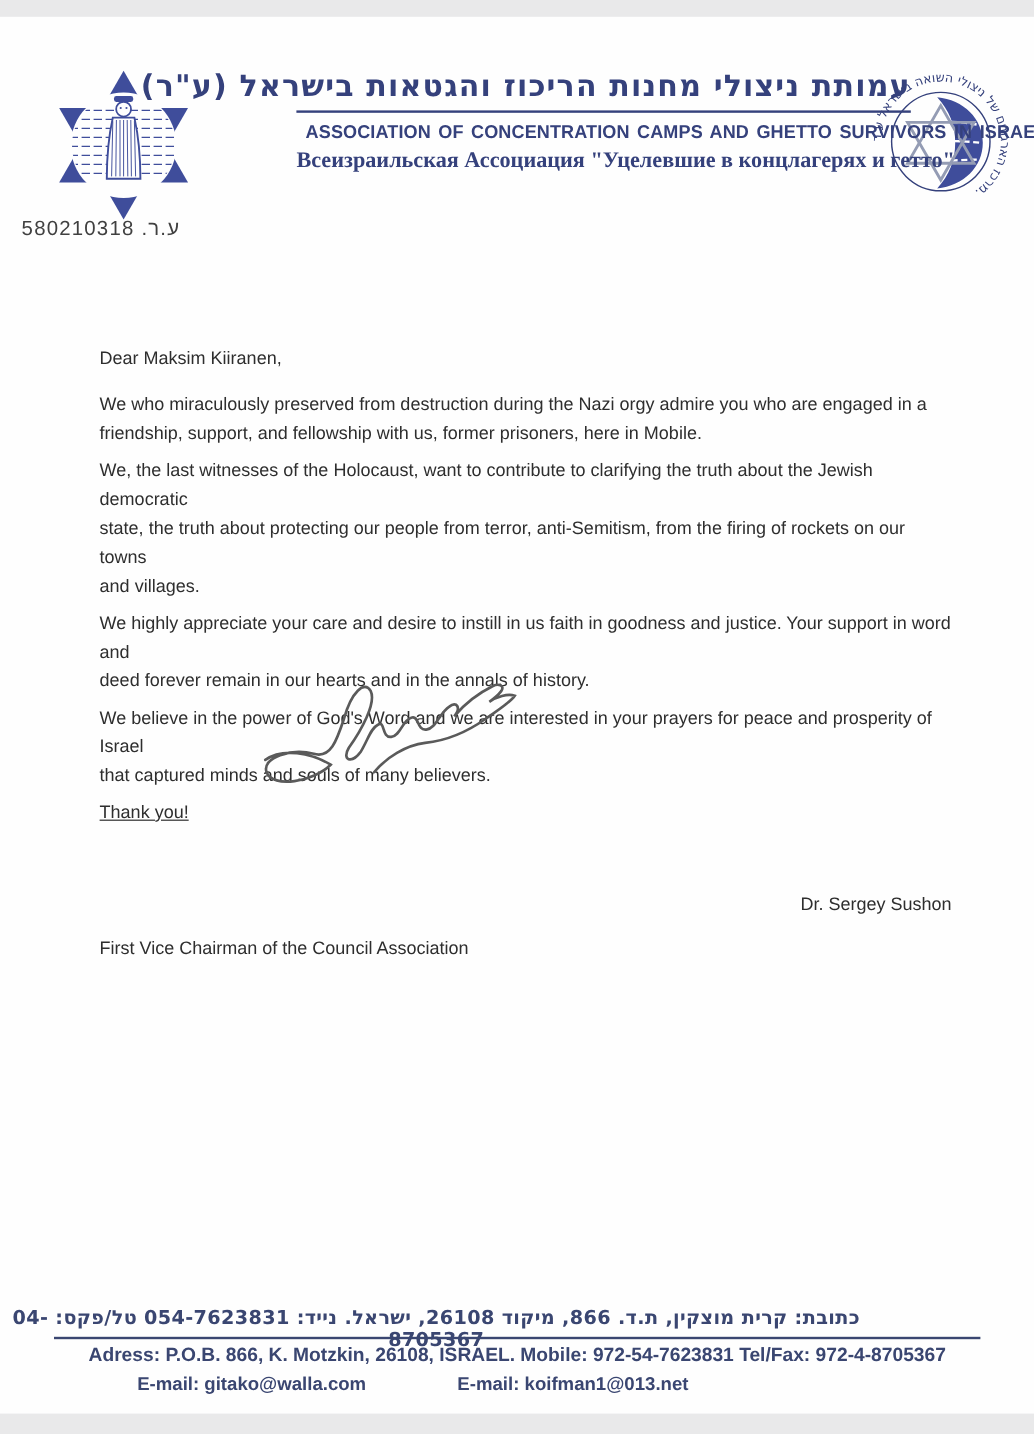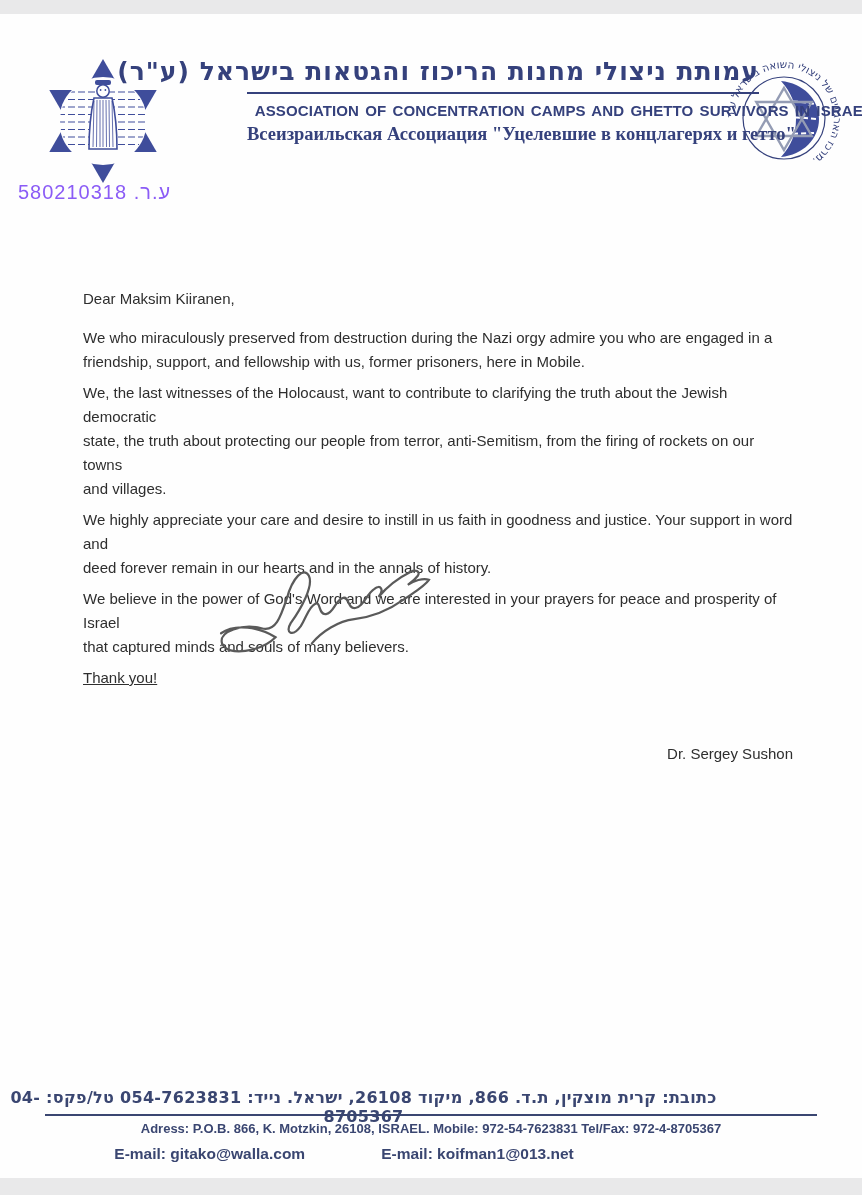--- a/index.html
+++ b/index.html
@@ -31,21 +31,21 @@
     margin-top:8px;font-size:15.5px;font-weight:bold;
     white-space:nowrap;word-spacing:2px;letter-spacing:0.1px;
     transform:scaleX(0.97);transform-origin:center;
   }
   .title-ru{
     margin-top:4px;font-family:"Liberation Serif",serif;
     font-size:18.5px;font-weight:bold;white-space:nowrap;
   }
   .reg-number{
     position:absolute;left:18px;top:181px;
-    font-size:20px;color:#8b5cf6;direction:rtl;letter-spacing:1px;
+    font-size:17px;color:#404040;direction:rtl;letter-spacing:1px;
   }
 
   
   .letter{
     position:absolute;left:83px;top:287px;width:710px;
     font-size:15px;line-height:24px;color:#2e2e2e;
   }
   .salutation{margin:0 0 15px 0;}
   .para{margin:0 0 7px 0;white-space:pre-line;}
   .closing{margin:6px 0 0 0;text-decoration:underline;}
@@ -59,21 +59,21 @@
     text-align:center;direction:rtl;
     font-family:"DejaVu Sans",sans-serif;
     font-size:16px;font-weight:bold;color:#3a4671;letter-spacing:0.3px;
   }
   .footer-rule{
     position:absolute;top:1114px;left:45px;width:772px;
     border:none;border-top:2px solid #3a4671;margin:0;
   }
   .footer-en{
     position:absolute;top:1121px;left:0;width:862px;
-    text-align:center;font-size:13px;font-weight:bold;color:#3a4671;
+    text-align:center;font-size:16px;font-weight:bold;color:#3a4671;
   }
   .footer-emails{
     position:absolute;top:1145px;left:0;width:688px;
     display:flex;justify-content:center;gap:76px;
     font-size:15.5px;font-weight:bold;color:#3a4671;
   }
 </style>
 </head>
 <body>
 
@@ -153,20 +153,21 @@
 friendship, support, and fellowship with us, former prisoners, here in Mobile.</p>
     <p class="para">We, the last witnesses of the Holocaust, want to contribute to clarifying the truth about the Jewish democratic
 state, the truth about protecting our people from terror, anti-Semitism, from the firing of rockets on our towns
 and villages.</p>
     <p class="para">We highly appreciate your care and desire to instill in us faith in goodness and justice. Your support in word and
 deed forever remain in our hearts and in the annals of history.</p>
     <p class="para">We believe in the power of God's Word and we are interested in your prayers for peace and prosperity of Israel
 that captured minds and souls of many believers.</p>
     <p class="closing">Thank you!</p>
     <p class="signer-name">Dr. Sergey Sushon</p>
+    <p class="signer-title">First Vice Chairman of the Council Association</p>
   </div>
 
   <svg class="signature" viewBox="0 0 220 98">
     <path d="M 8 76
              C 22 66, 46 70, 62 80
              C 48 94, 14 100, 9 86
              C 5 74, 30 66, 48 71
              C 62 75, 67 60, 73 42
              C 79 20, 90 10, 95 19
              C 100 29, 87 52, 77 66

